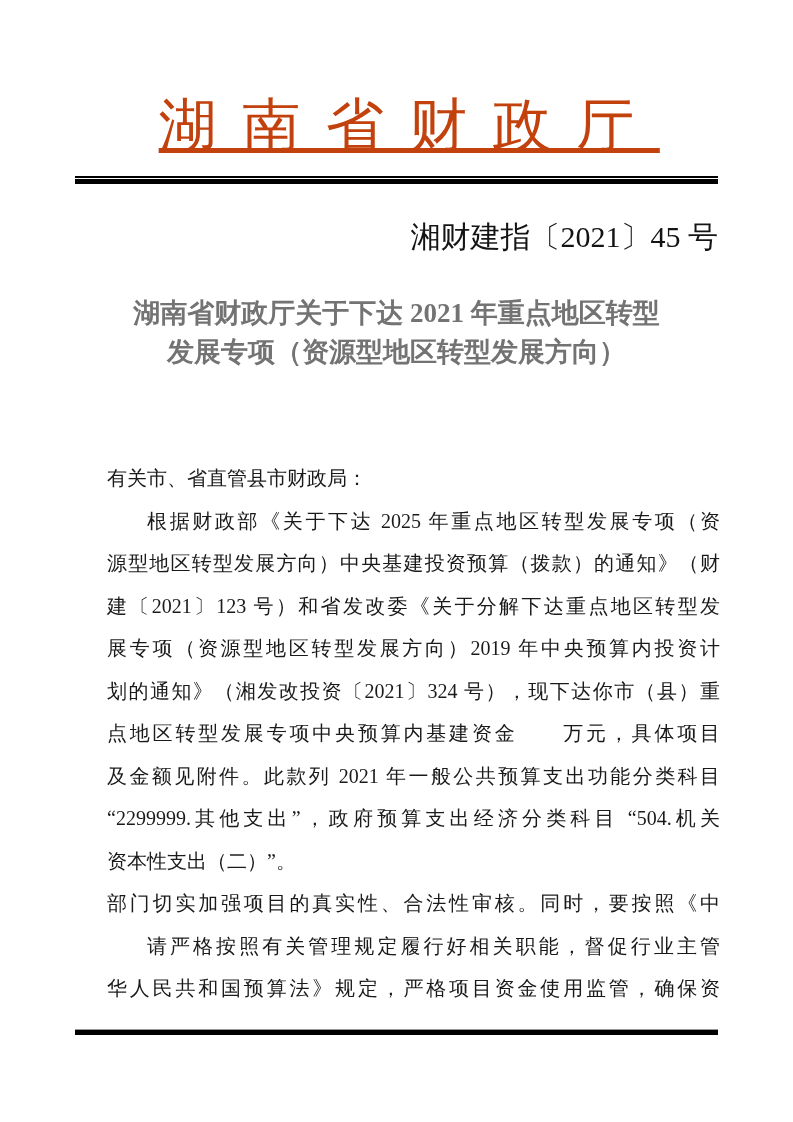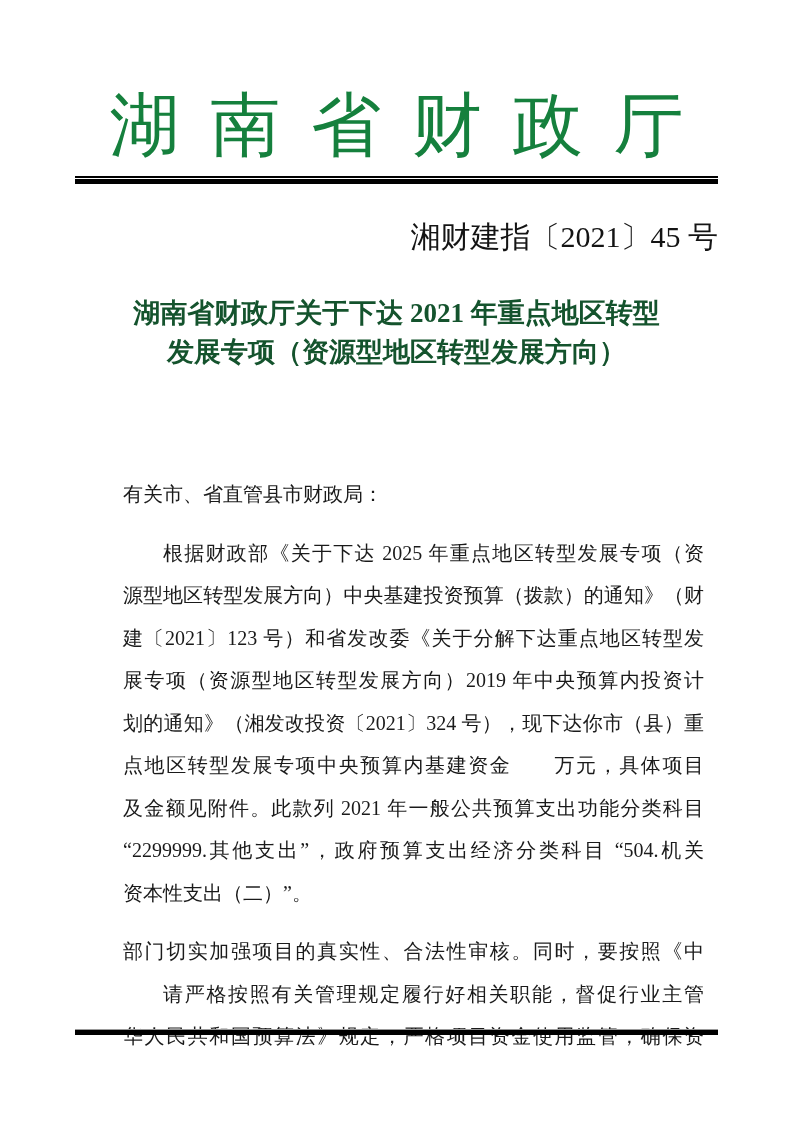--- a/index.html
+++ b/index.html
@@ -11,27 +11,28 @@
     overflow: hidden;
     font-family: "Liberation Serif", "DejaVu Serif", serif;
     color: #111111;
   }
 
   
   .agency {
     position: absolute;
     top: 86px; left: 0; right: 0;
     text-align: center;
-    font-size: 70px;
+    font-size: 58px;
     line-height: 80px;
     font-weight: 500;
-    color: #15803d;
+    color: #c2410c;
     letter-spacing: 0.44em;
     padding-left: 0.44em; 
     white-space: nowrap;
+    text-decoration: underline;
   }
 
   
   .header-rule {
     position: absolute;
     top: 176px; left: 75px; right: 75px;
     height: 1px;
     background: #ffffff;
     border-top: 2px solid #000000;
     border-bottom: 5px solid #000000;
@@ -48,33 +49,33 @@
   }
 
   
   .doc-title {
     position: absolute;
     top: 294px; left: 75px; right: 75px;
     text-align: center;
     font-size: 27px;
     line-height: 39px;
     font-weight: bold;
-    color: #14532d;
+    color: #737373;
   }
 
   
   .doc-body {
     position: absolute;
     top: 457px; left: 107px;
     width: 613px;
     font-size: 20px;
     line-height: 42.5px;
     color: #1a1a1a;
   }
-  .doc-body p { margin: 16px; padding: 0; }
+  .doc-body p { margin: 0; padding: 0; }
   .tl {
     display: block;
     text-align: justify;
     text-align-last: justify;
     text-justify: distribute;
   }
   .tl.ind { text-indent: 2em; }
   .tl.end { text-align-last: left; }
   .salutation { display: block; text-align: left; }
 

